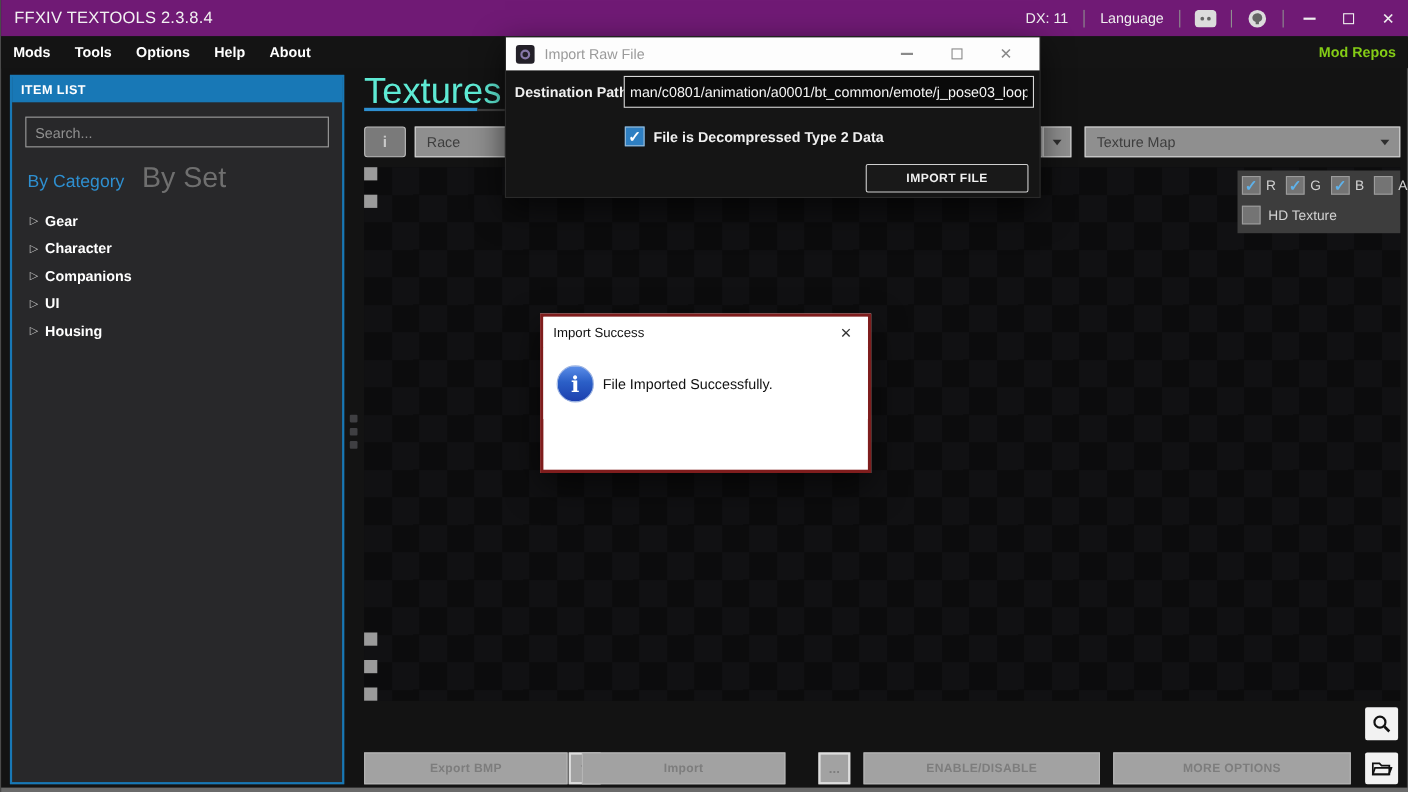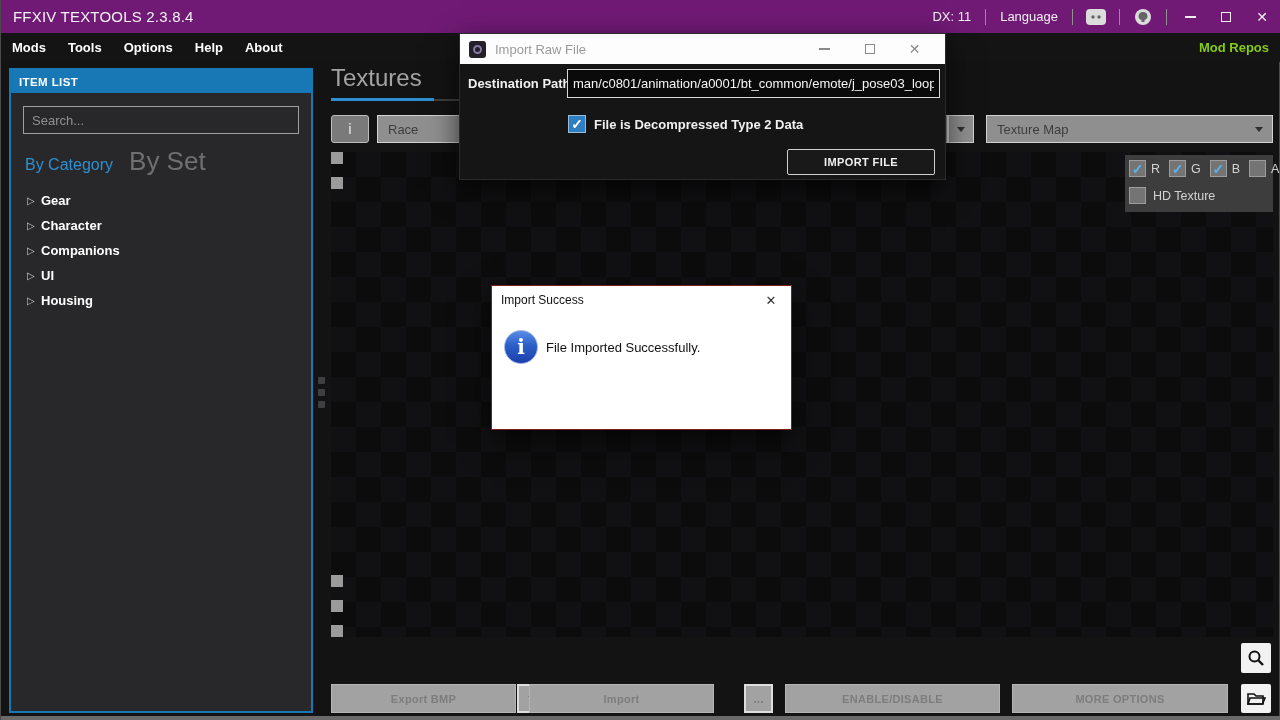--- a/index.html
+++ b/index.html
@@ -41,21 +41,21 @@
   .cat-tab-inactive { color:#6f6f6f; font-size:26px; font-weight:300; }
   .tree { position:absolute; left:16px; top:118px; }
   .tree-item { display:flex; align-items:center; height:25px; }
   .tree-exp { color:#c9c9c9; font-size:10px; width:14px; }
   .tree-label { color:#ffffff; font-size:13px; font-weight:600; }
 
   .splitter { position:absolute; left:317px; top:377px; }
   .splitter .dot { width:7px; height:7px; background:#3f3f42; margin-bottom:5px; border-radius:1px; }
 
   
-  .tab-title { position:absolute; left:330px; top:64px; color:#a3a3a3; font-size:24px; font-weight:400; }
+  .tab-title { position:absolute; left:330px; top:64px; color:#5eead4; font-size:33px; font-weight:400; }
   .tab-underline-blue { position:absolute; left:330px; top:98px; width:103px; height:3px; background:#2e8fd0; }
   .tab-underline-gray { position:absolute; left:433px; top:99px; width:25px; height:2px; background:#3f3f3f; }
 
   .info-btn { position:absolute; left:330px; top:115px; width:38px; height:28px; background:#7a7a7a;
     border:1px solid #bdbdbd; border-radius:3px; color:#c9c9c9; font-size:14px; font-weight:700;
     display:flex; align-items:center; justify-content:center; }
   .combo { position:absolute; top:115px; height:28px; background:#8f8f8f; border:1px solid #d2d2d2;
     display:flex; align-items:center; }
   .combo-label { color:#3d3d3d; font-size:13px; padding-left:10px; }
   .combo-arrow { position:absolute; right:9px; width:0; height:0; border-left:4px solid transparent;
@@ -127,21 +127,21 @@
   .cb2.checked { background:#2e7fc2; border-color:#9bbcd6; }
   .cb2 .mark { display:none; color:#ffffff; font-size:14px; font-weight:700; line-height:14px; }
   .cb2.checked .mark { display:block; }
   .type2-label { position:absolute; left:134px; top:83px; color:#f0f0f0; font-size:13px; font-weight:600; }
   .import-file-btn { position:absolute; left:327px; top:115px; width:148px; height:26px; background:#191919;
     border:1px solid #cfcfcf; border-radius:2px; color:#f0f0f0; font-size:11px; font-weight:700;
     letter-spacing:.4px; display:flex; align-items:center; justify-content:center; }
 
   
   .msgbox { position:absolute; left:490px; top:285px; width:301px; height:145px; background:#ffffff;
-    border:1px solid #7f1d1d; box-shadow:0 12px 30px rgba(0,0,0,.6); }
+    border:3px solid #7f1d1d; box-shadow:0 12px 30px rgba(0,0,0,.6); }
   .msg-titlebar { position:absolute; left:0; top:0; width:100%; height:28px; background:#ffffff;
     display:flex; align-items:center; }
   .msg-title { color:#111111; font-size:12px; margin-left:9px; }
   .msg-close { position:absolute; right:0; top:0; width:40px; height:28px; display:flex;
     align-items:center; justify-content:center; color:#333333; font-size:13px; }
   .msg-body { position:absolute; left:0; top:28px; width:100%; height:65px; background:#ffffff; }
   .info-icon { position:absolute; left:12px; top:16px; width:34px; height:34px; border-radius:50%;
     background:linear-gradient(180deg, #5a8de8 0%, #2b5fc7 45%, #1c3fae 100%);
     border:1px solid #9db4e2; display:flex; align-items:center; justify-content:center; }
   .info-icon .i-glyph { color:#ffffff; font-size:20px; font-weight:700; line-height:20px;

